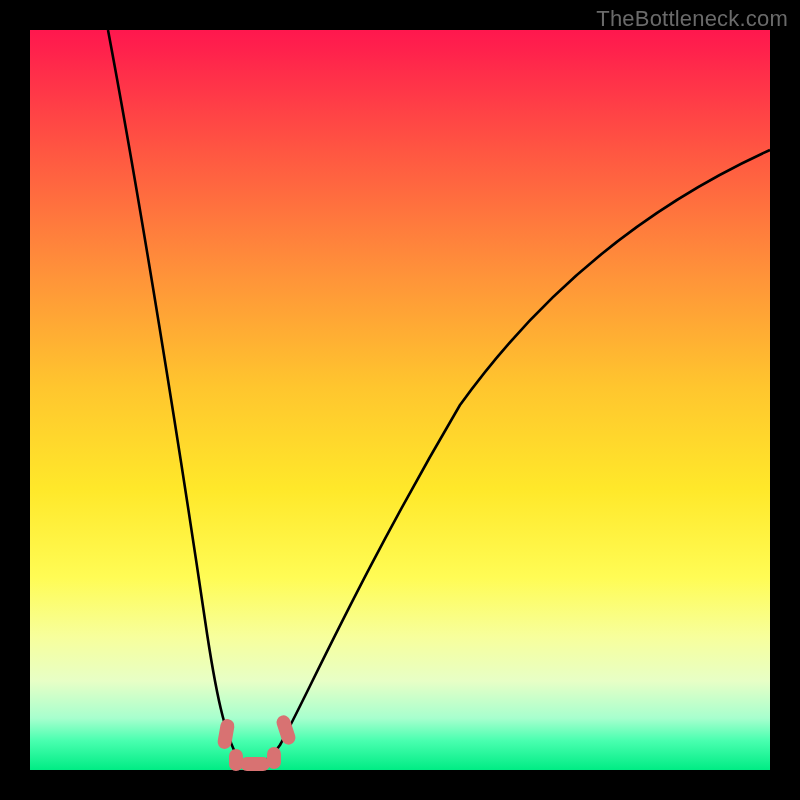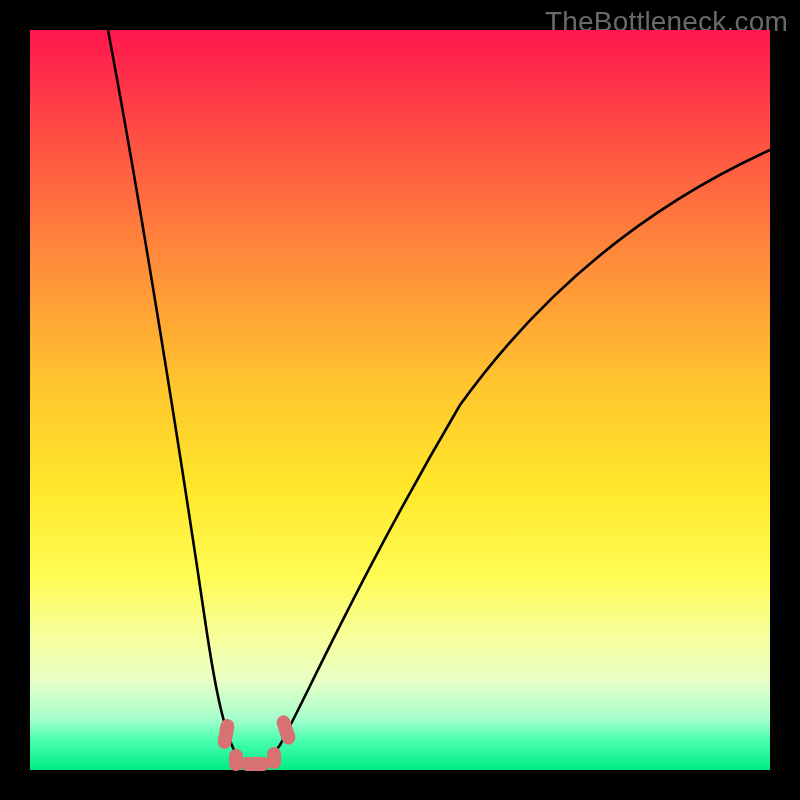--- a/index.html
+++ b/index.html
@@ -29,21 +29,21 @@
       #a7ffce 93%,
       #4affb0 96%,
       #00ec84 100%
     );
   }
   .watermark {
     position: absolute;
     top: 6px;
     right: 12px;
     color: #6a6a6a;
-    font-size: 28px;
+    font-size: 22px;
     letter-spacing: 0.2px;
     font-weight: 500;
   }
   svg.curve {
     position: absolute;
     left: 0;
     top: 0;
   }
   .marker {
     position: absolute;

